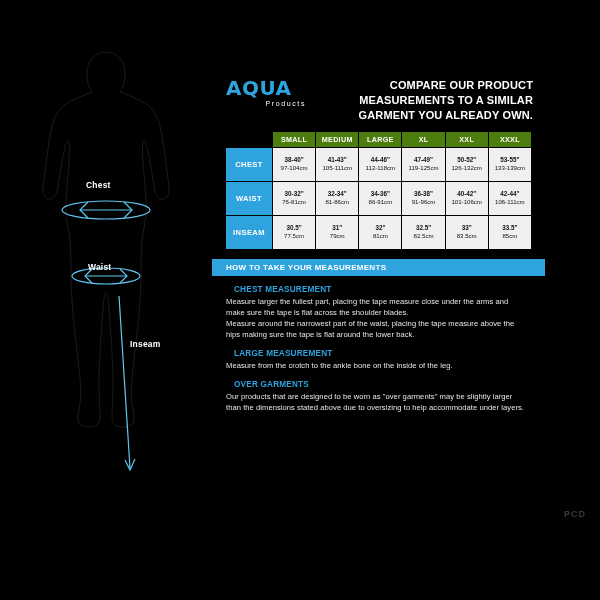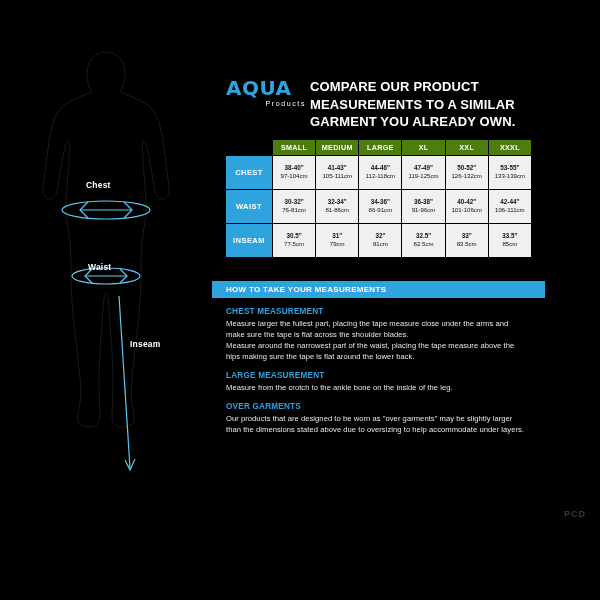--- a/index.html
+++ b/index.html
@@ -71,25 +71,26 @@
     color: #ffffff;
     font-size: 7px;
     letter-spacing: 1.6px;
     margin-top: 2px;
     text-align: right;
     padding-right: 4px;
   }
   #headline {
     flex: 1;
     color: #ffffff;
-    font-size: 13px;
+    font-size: 11px;
     font-weight: bold;
     line-height: 1.35;
     letter-spacing: .15px;
     padding-top: 2px;
+    text-align: right;
   }
 
   
   #size-table {
     width: 307px;
     margin: 2px auto 0 auto;
     border-collapse: collapse;
     table-layout: fixed;
   }
   #size-table th, #size-table td {
@@ -121,31 +122,31 @@
     font-size: 6.2px;
     line-height: 1.45;
     padding: 3px 0 4px 0;
     height: 26px;
   }
   .cell-in { display: block; font-weight: bold; font-size: 6.3px; }
   .cell-cm { display: block; font-size: 6.1px; }
 
   
   #howto-bar {
-    margin: 23px 0 0 0;
+    margin: 9px 0 0 0;
     padding: 4px 0 4px 14px;
     background: #2ea3dd;
     color: #ffffff;
     font-size: 8px;
     font-weight: bold;
     letter-spacing: .3px;
   }
   .section { padding: 0 16px 0 14px; }
   .section h4 {
-    margin: 9px 0 2px 0;
+    margin: 9px 0 2px 8px;
     color: #2ea3dd;
     font-size: 8.2px;
     font-weight: bold;
     letter-spacing: .2px;
   }
   .section p {
     margin: 0;
     color: #e6e6e6;
     font-size: 7.6px;
     line-height: 1.45;

